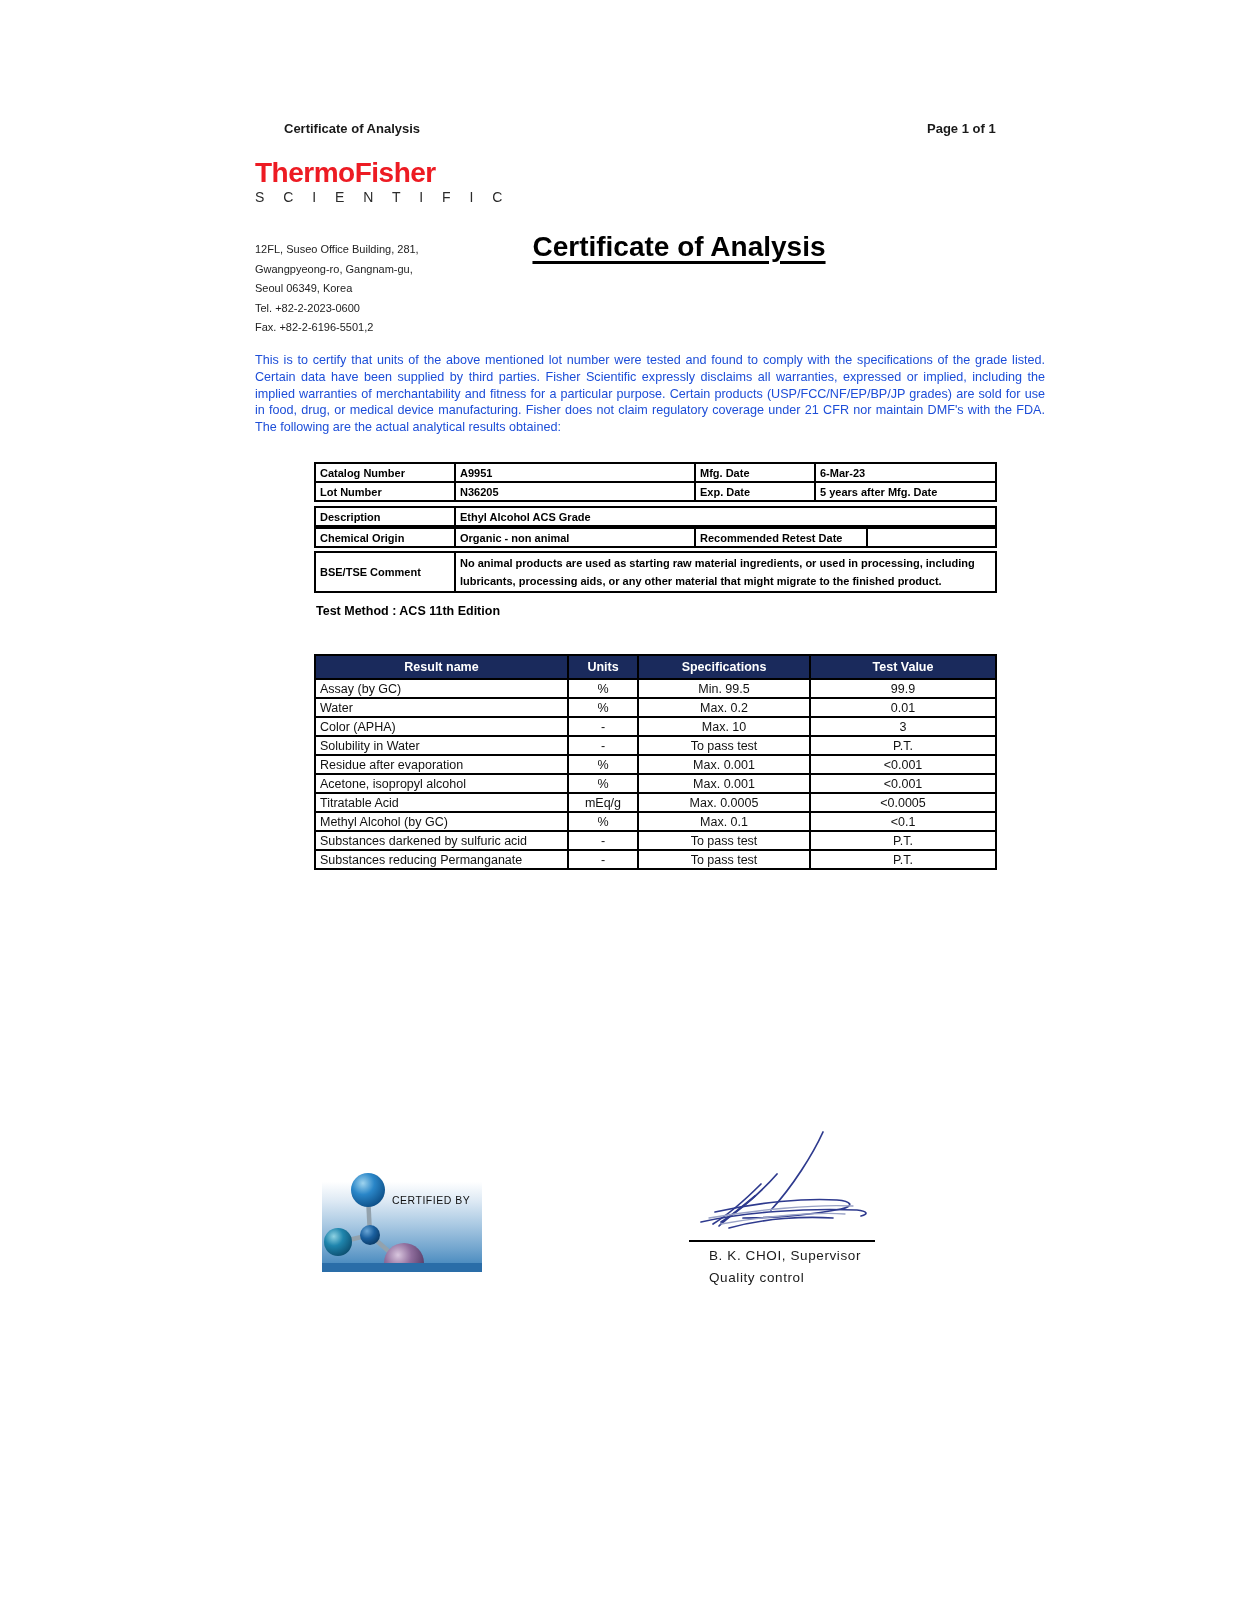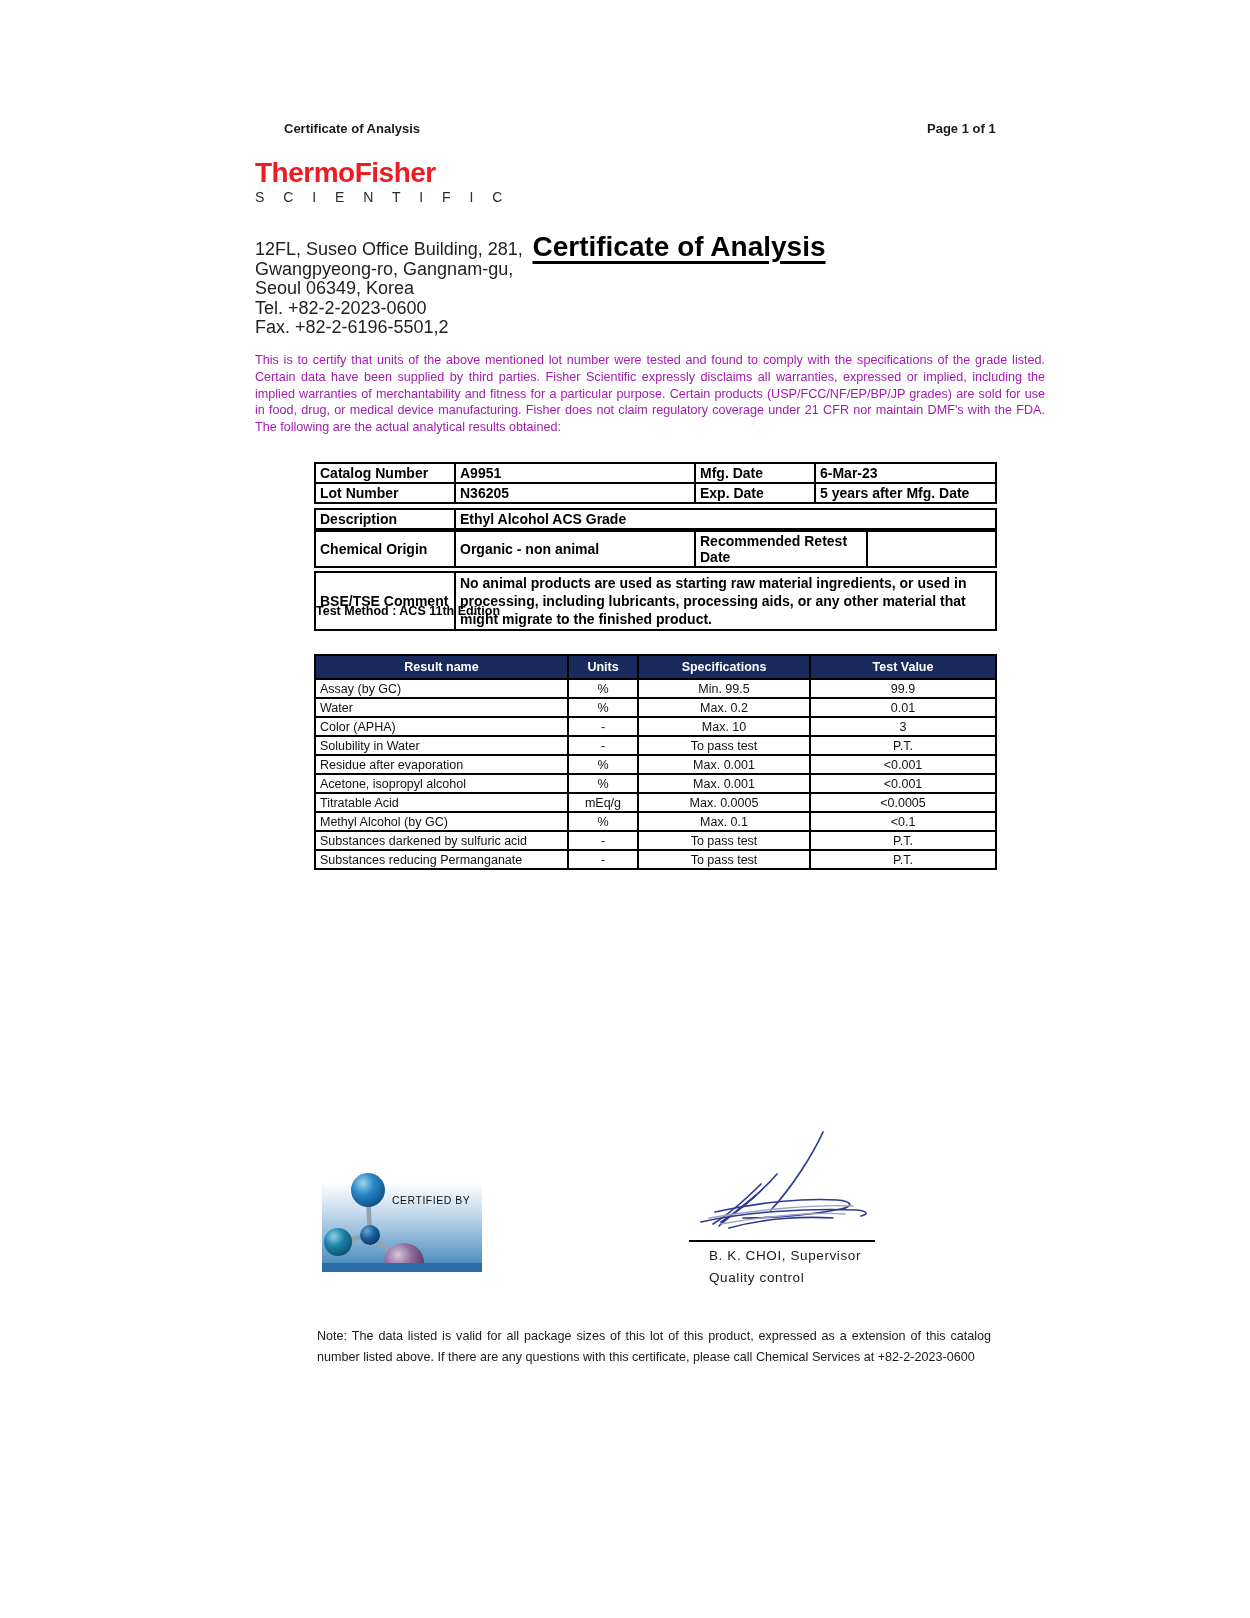--- a/index.html
+++ b/index.html
@@ -13,38 +13,38 @@
   
   .hdr-label { position:absolute; left:247px; top:121px; font-size:13px; font-weight:bold; }
   .hdr-page  { position:absolute; left:890px; top:121px; font-size:13px; font-weight:bold; }
 
   
   .logo { position:absolute; left:218px; top:158px; }
   .logo-main { font-size:28px; font-weight:bold; color:#ED1B23; letter-spacing:-0.5px; line-height:30px; }
   .logo-sub  { font-size:14px; font-weight:normal; color:#2b2b2b; letter-spacing:7.5px; margin-top:1px; }
 
   
-  .address { position:absolute; left:218px; top:240px; font-size:18px; line-height:19.5px; color:#222; }
+  .address { position:absolute; left:218px; top:240px; font-size:11px; line-height:19.5px; color:#222; }
   .doc-title {
     position:absolute; left:452px; top:231px; width:380px; text-align:center;
     font-size:28px; font-weight:bold; color:#000;
     text-decoration:underline; text-decoration-thickness:3px; text-underline-offset:5px;
   }
 
   
   .intro {
     position:absolute; left:218px; top:352px; width:790px;
-    font-size:12.6px; line-height:16.8px; text-align:justify; color:#a21caf;
+    font-size:12.6px; line-height:16.8px; text-align:justify; color:#1d4ed8;
   }
 
   
   .info-wrap { position:absolute; left:277px; top:462px; width:681px; }
   table.info { border-collapse:collapse; table-layout:fixed; width:681px; }
   table.info td {
-    border:2px solid #000; font-size:14px; font-weight:bold;
+    border:2px solid #000; font-size:11px; font-weight:bold;
     padding:1px 4px; height:19px; vertical-align:middle; color:#000;
   }
   .gap4 { height:4px; } .gap3 { height:3px; }
   td.bse-comment { line-height:18px; }
 
   .test-method { position:absolute; left:279px; top:604px; font-size:12.5px; font-weight:bold; color:#000; }
 
   
   .results-wrap { position:absolute; left:277px; top:654px; width:681px; }
   table.results { border-collapse:collapse; table-layout:fixed; width:681px; }
@@ -300,15 +300,14 @@
     </g>
     <g fill="none" stroke="#9aa3c6" stroke-width="1.3" stroke-linecap="round">
       <path d="M24,92 C70,84 130,78 168,80"></path>
       <path d="M36,98 C80,90 130,86 160,88"></path>
     </g>
   </svg>
   <div class="sig-line"></div>
   <div class="sig-name">B. K. CHOI, Supervisor</div>
   <div class="sig-dept">Quality control</div>
 
-  <div class="note">Note: The data listed is valid for all package sizes of this lot of this product, expressed as a extension of this catalog number listed above. If there are any questions with this certificate, please call Chemical Services at +82-2-2023-0600</div>
 
 </div>
 
 </body></html>

